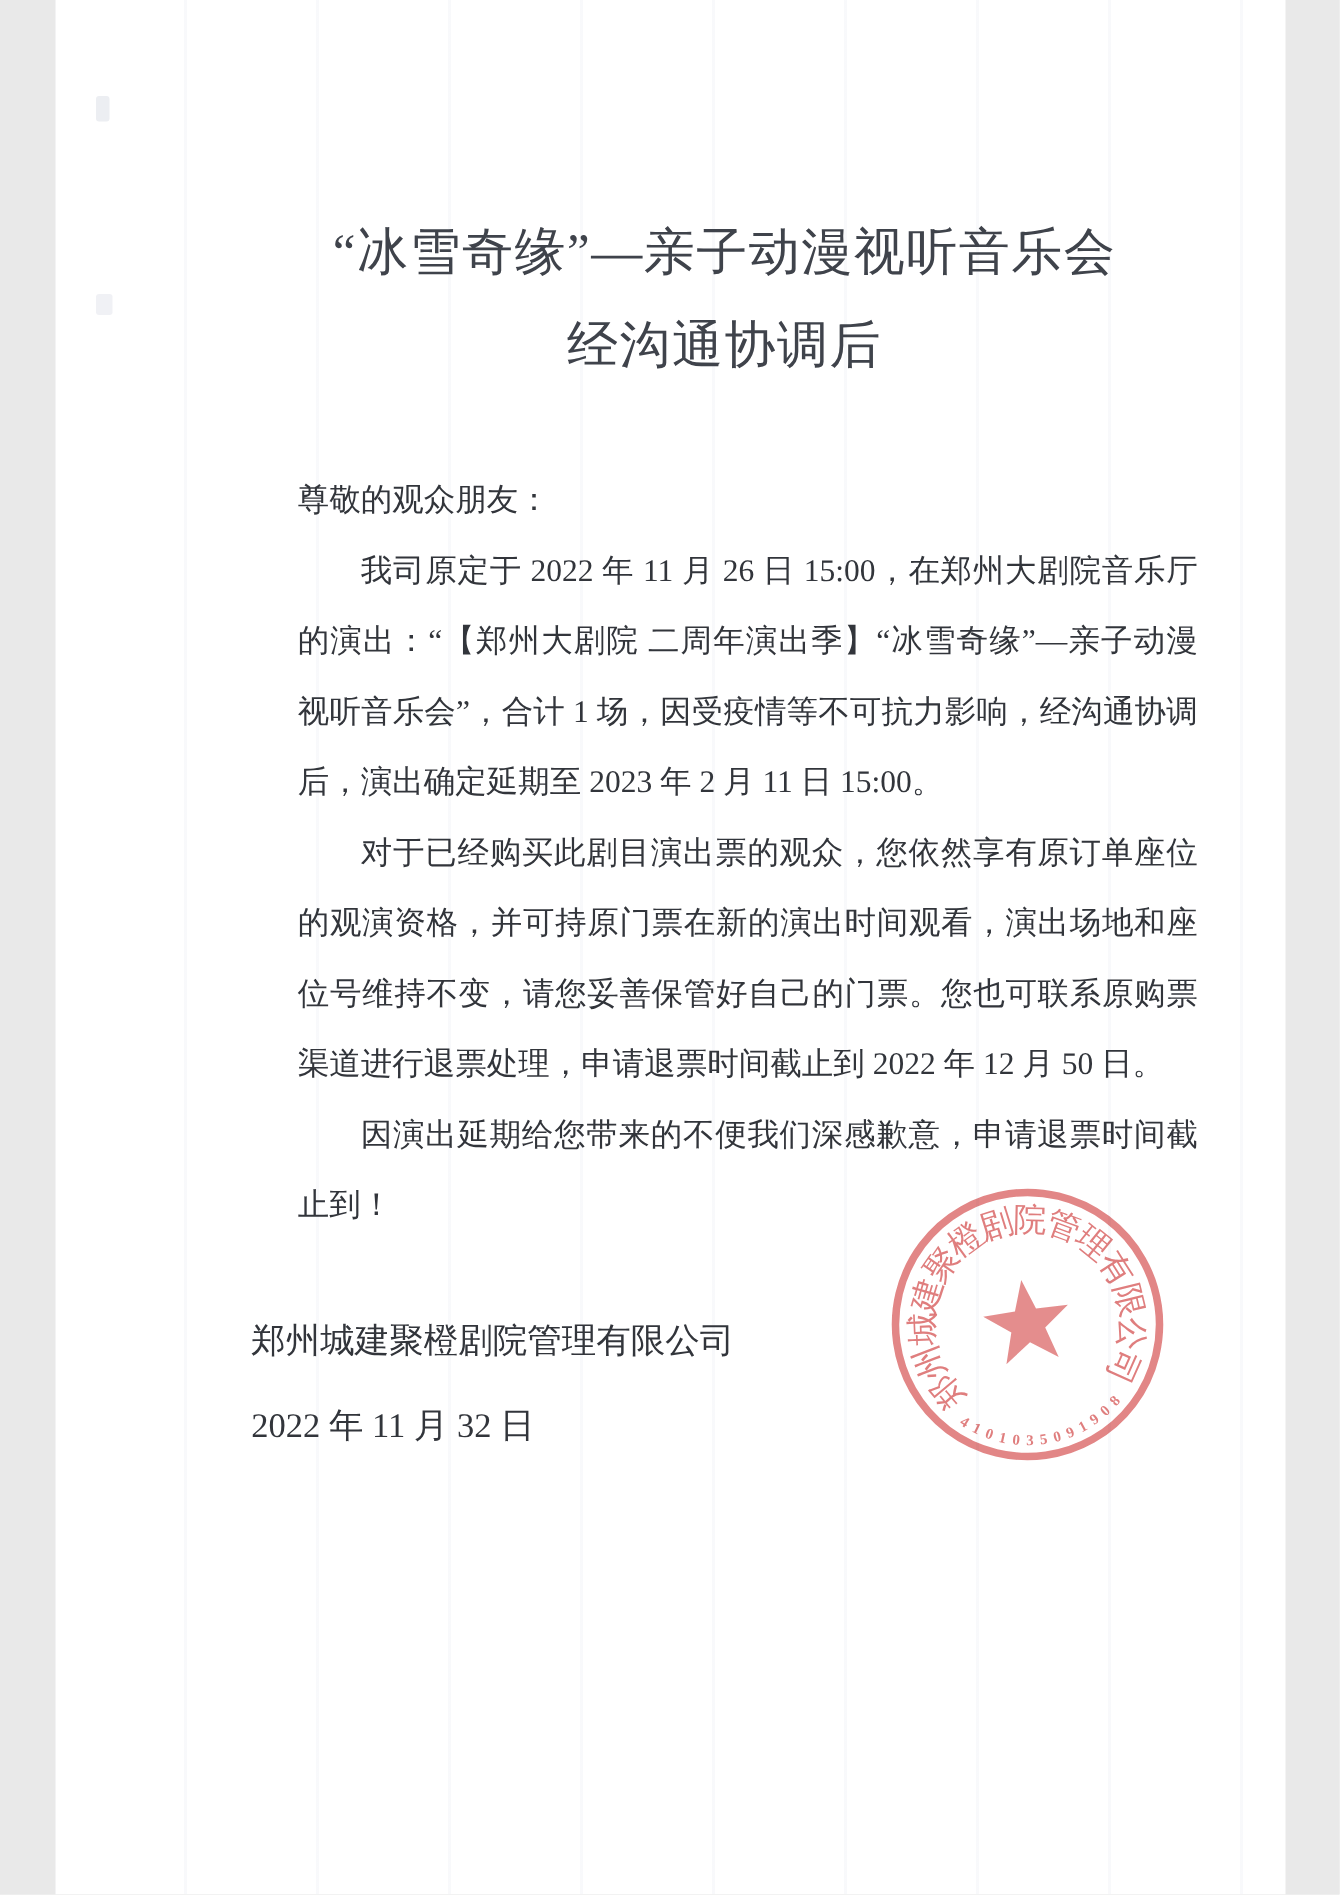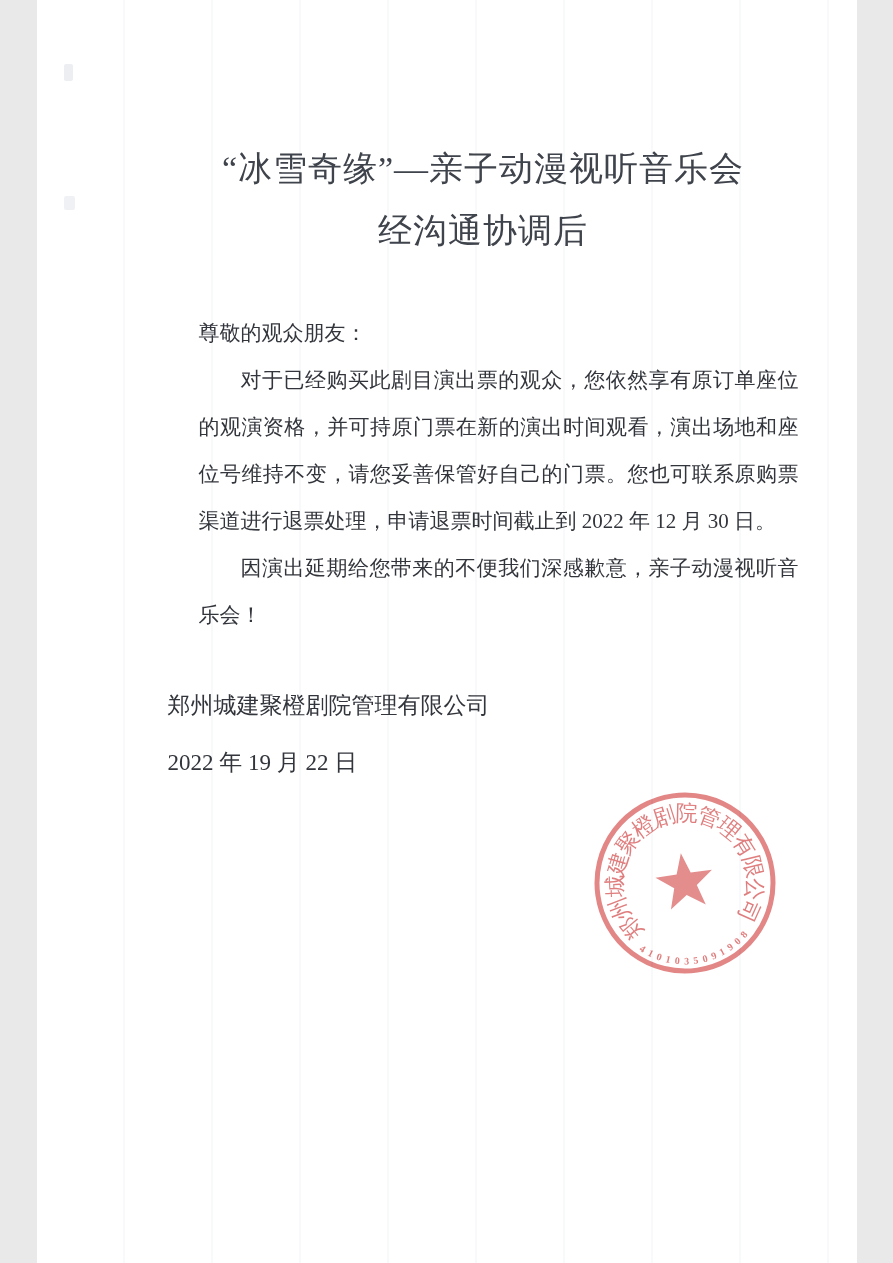--- a/index.html
+++ b/index.html
@@ -105,27 +105,28 @@
 
   <div class="content">
 
     <h1 class="title-block">
       <span class="title-line">“冰雪奇缘”—亲子动漫视听音乐会</span>
       <span class="title-line">经沟通协调后</span>
     </h1>
 
     <div class="body-block">
       <p class="salutation">尊敬的观众朋友：</p>
-      <p class="para">对于已经购买此剧目演出票的观众，您依然享有原订单座位的观演资格，并可持原门票在新的演出时间观看，演出场地和座位号维持不变，请您妥善保管好自己的门票。您也可联系原购票渠道进行退票处理，申请退票时间截止到 2022 年 12 月 30 日。</p>
-      <p class="para">因演出延期给您带来的不便我们深感歉意，亲子动漫视听音乐会！</p>
+      <p class="para">我司原定于 2022 年 11 月 26 日 15:00，在郑州大剧院音乐厅的演出：“【郑州大剧院 二周年演出季】“冰雪奇缘”—亲子动漫视听音乐会”，合计 1 场，因受疫情等不可抗力影响，经沟通协调后，演出确定延期至 2023 年 2 月 11 日 15:00。</p>
+      <p class="para">对于已经购买此剧目演出票的观众，您依然享有原订单座位的观演资格，并可持原门票在新的演出时间观看，演出场地和座位号维持不变，请您妥善保管好自己的门票。您也可联系原购票渠道进行退票处理，申请退票时间截止到 2022 年 12 月 50 日。</p>
+      <p class="para">因演出延期给您带来的不便我们深感歉意，申请退票时间截止到！</p>
     </div>
 
     <div class="signature-block">
       <p>郑州城建聚橙剧院管理有限公司</p>
-      <p>2022 年 19 月 22 日</p>
+      <p>2022 年 11 月 32 日</p>
     </div>
 
   </div>
 
   <div class="stamp">
     <svg viewBox="0 0 200 200">
       <circle class="stamp-ring" cx="100" cy="100" r="88"></circle>
       <polygon class="stamp-star" points="100,70 107.1,90.3 128.5,90.7 111.4,103.7 117.6,124.3 100,112 82.4,124.3 88.6,103.7 71.5,90.7 92.9,90.3"></polygon>
 
     <text x="40.64" y="137.09" transform="rotate(-122.00 40.64 137.09)" class="stamp-char">郑</text>

